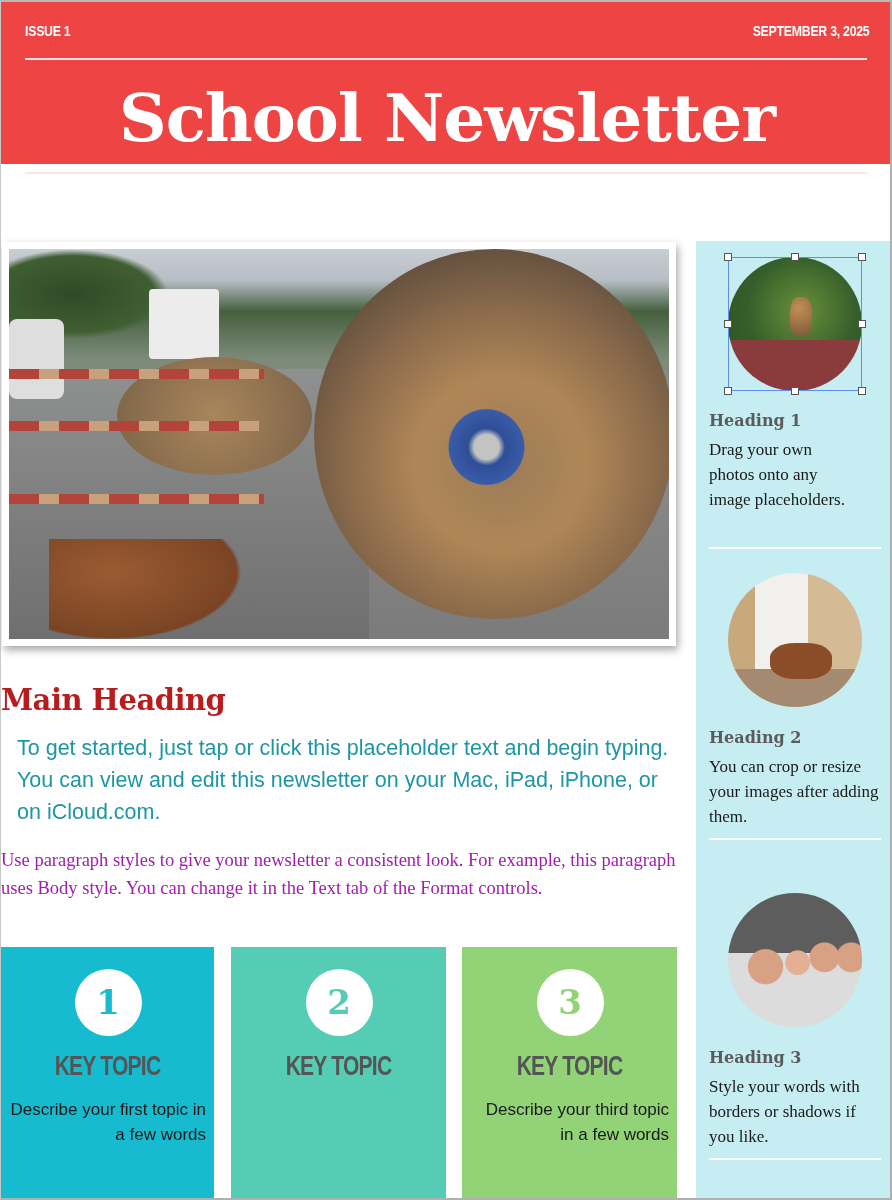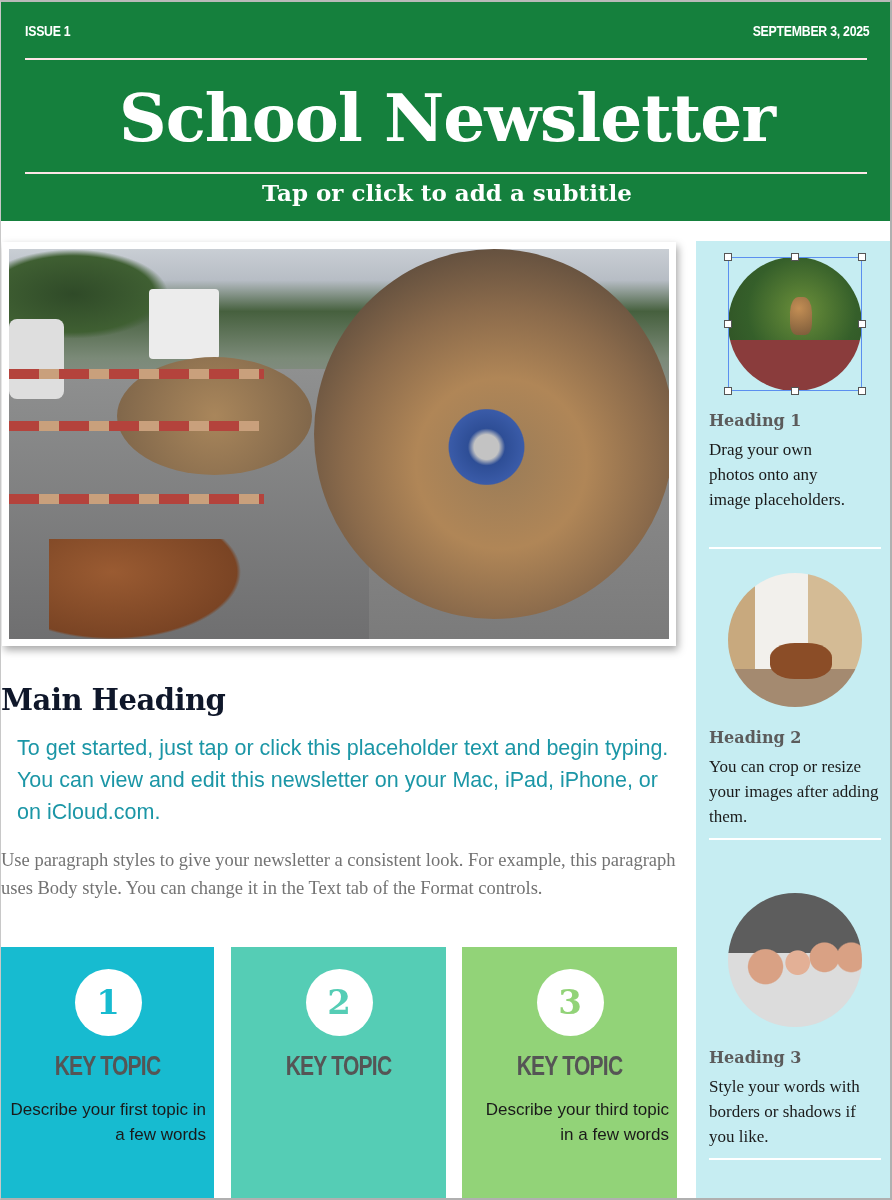--- a/index.html
+++ b/index.html
@@ -1,21 +1,21 @@
 <!DOCTYPE html>
 <html><head>
 <meta charset="utf-8">
 <style>
   * { box-sizing: border-box; margin: 0; padding: 0; }
   html, body { width: 892px; height: 1200px; overflow: hidden; background: #ffffff; }
   body { position: relative; font-family: "DejaVu Sans", sans-serif; }
   .page { position: absolute; left: 0; top: 0; width: 892px; height: 1200px; background: #fff; border-top: 2px solid #b9b9b9; border-left: 1px solid #c8c8c8; border-right: 2px solid #b0b0b0; border-bottom: 2px solid #b0b0b0; overflow: hidden; }
 
   
-  .masthead { position: absolute; left: 0; top: 0; width: 892px; height: 219px; background: #15803d; color: #fff; }
+  .masthead { position: absolute; left: 0; top: 0; width: 892px; height: 162px; background: #ef4444; color: #fff; }
   .issue { position: absolute; left: 24px; top: 20px; font-family: "Liberation Sans", sans-serif; font-weight: bold; font-size: 15px; letter-spacing: -0.3px; transform: scaleX(0.82); transform-origin: left; }
   .date { position: absolute; right: 24px; top: 20px; font-family: "Liberation Sans", sans-serif; font-weight: bold; font-size: 15px; letter-spacing: -0.3px; transform: scaleX(0.82); transform-origin: right; }
   .rule { position: absolute; left: 24px; width: 842px; height: 2px; background: #fde5e7; }
   .rule.r1 { top: 56px; }
   .rule.r2 { top: 170px; }
   .title { position: absolute; left: 0; width: 892px; top: 74px; text-align: center; font-family: "DejaVu Serif", serif; font-weight: bold; font-size: 66px; letter-spacing: -1px; line-height: 84px; }
   .subtitle { position: absolute; left: 0; width: 892px; top: 176px; text-align: center; font-family: "DejaVu Serif", serif; font-weight: bold; font-size: 23px; line-height: 30px; }
 
   
   .photo-frame { position: absolute; left: 1px; top: 240px; width: 674px; height: 404px; background: #fff; box-shadow: 2px 4px 8px rgba(0,0,0,0.35); padding: 7px; }
@@ -29,23 +29,23 @@
   .photo .tree { position:absolute; left:0; top:0; width:160px; height:90px; background: radial-gradient(ellipse at 40% 50%, #2f4a28, #3f5f32 60%, transparent 70%); }
   .photo .truck { position:absolute; left:140px; top:40px; width:70px; height:70px; background:#ececec; border-radius:4px; }
   .photo .car { position:absolute; left:0; top:70px; width:55px; height:80px; background:#dedede; border-radius:8px; }
   .photo .frame-rail { position:absolute; height:10px; background: repeating-linear-gradient(90deg,#b4433c 0 30px,#c9a07c 30px 50px); }
   .photo .saw { position:absolute; left:305px; top:0px; width:360px; height:370px; border-radius:50%; background: radial-gradient(circle at 52% 58%, #9a7c58 0%, #b08657 30%, #8a6a4b 55%, #5d4c3d 80%, #4a3c30 100%); }
   .photo .saw2 { position:absolute; left:108px; top:108px; width:195px; height:118px; border-radius:50%; background: radial-gradient(circle,#a9865b,#7a6248); }
   .photo .strap { position:absolute; left:430px; top:158px; width:95px; height:80px; border-radius:40%; background: radial-gradient(circle,#c3c3c3 20%,#2e4e96 30%,#3a5ba8 60%,transparent 62%); }
   .photo .dog { position:absolute; left:40px; top:290px; width:210px; height:110px; background: radial-gradient(ellipse at 30% 30%, #9a5b32, #7a4424 60%, transparent 62%); }
 
   
-  .main-heading { position: absolute; left: 0; top: 678px; font-family: "DejaVu Serif", serif; font-weight: bold; font-size: 29px; color: #0f172a; letter-spacing: -0.5px; line-height: 40px; }
+  .main-heading { position: absolute; left: 0; top: 678px; font-family: "DejaVu Serif", serif; font-weight: bold; font-size: 29px; color: #b91c1c; letter-spacing: -0.5px; line-height: 40px; }
   .lead { position: absolute; left: 0; top: 730px; width: 680px; font-family: "Liberation Sans", sans-serif; font-size: 21.5px; line-height: 32px; color: #1b96a6; padding-left: 16px; }
-  .body { position: absolute; left: 0; top: 844px; width: 680px; font-family: "Liberation Serif", serif; font-size: 18.5px; line-height: 28px; color: #737373; }
+  .body { position: absolute; left: 0; top: 844px; width: 680px; font-family: "Liberation Serif", serif; font-size: 18.5px; line-height: 28px; color: #a21caf; }
 
   
   .topic { position: absolute; top: 945px; height: 256px; text-align: center; }
   .topic .num { position: absolute; left: 50%; top: 22px; width: 67px; height: 67px; margin-left: -33px; border-radius: 50%; background: #fff; font-family: "DejaVu Serif", serif; font-weight: bold; font-size: 34px; line-height: 67px; }
   .topic .ktitle { position: absolute; left: 0; width: 100%; top: 104px; font-family: "Liberation Sans", sans-serif; font-weight: bold; font-size: 27px; color: #555; letter-spacing: -1px; transform: scaleX(0.78); }
   .topic .kdesc { position: absolute; left: 0; width: 100%; top: 150px; font-family: "Liberation Sans", sans-serif; font-size: 17px; line-height: 25px; color: #1a1a1a; padding: 0 8px; text-align: right; }
 
   
   .sidebar { position: absolute; left: 695px; top: 239px; width: 197px; height: 961px; background: #c6edf2; }
   .side-img { position: absolute; left: 32px; width: 134px; height: 134px; border-radius: 50%; overflow: hidden; }

